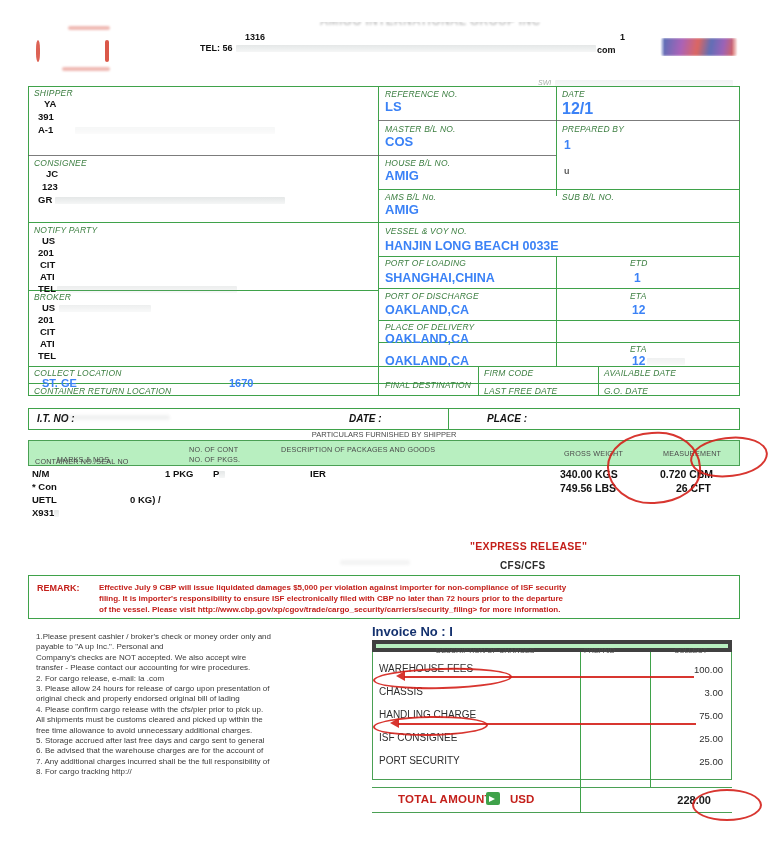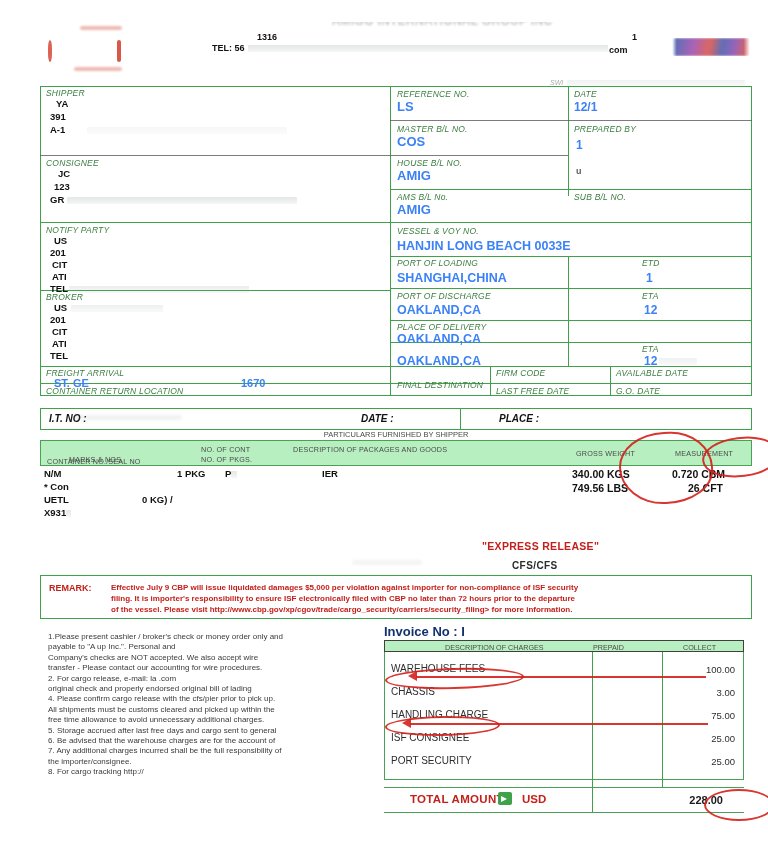--- a/index.html
+++ b/index.html
@@ -1,19 +1,19 @@
 <!DOCTYPE html>
 <html><head>
 <meta charset="utf-8">
 <style>
   html,body{margin:0;padding:0;background:#ffffff;}
   body{width:768px;height:853px;position:relative;overflow:hidden;
        font-family:"Liberation Sans", sans-serif;color:#1a1a1a;}
 
-  .page{position:absolute;left:12px;top:0;width:747px;height:853px;background:#fff;}
+  .page{position:absolute;left:0;top:0;width:747px;height:853px;background:#fff;}
 
   
   .abs{position:absolute;}
   .lbl{font-style:italic;font-size:8.5px;color:#3a7d3f;letter-spacing:.2px;white-space:nowrap;}
   .val{font-weight:bold;font-size:11.5px;color:#3b82f6;white-space:nowrap;}
   .valsm{font-weight:bold;font-size:9.5px;color:#111;white-space:nowrap;}
   .redact{background:linear-gradient(to bottom,rgba(140,150,150,.30),rgba(140,150,150,.12));
           border-radius:1px;display:inline-block;height:7px;vertical-align:middle;
           filter:blur(.6px);opacity:.75;}
 
@@ -62,21 +62,21 @@
   #remark-label{position:absolute;left:8px;top:7px;font-weight:bold;font-size:9px;color:#c4201b;}
   #remark-text{position:absolute;left:70px;top:6px;width:632px;font-weight:bold;font-size:8px;
       color:#c4201b;line-height:11px;}
 
   
   #terms{left:36px;top:632px;width:326px;font-size:8px;color:#3a3a3a;line-height:10.4px;}
   #terms div{white-space:nowrap;}
 
   
   #invoice-no{left:372px;top:624px;font-weight:bold;font-size:13px;color:#14316e;}
-  #charges-head{left:372px;top:640px;width:360px;height:12px;background:#b8efc0;border:1px solid #404040;box-sizing:border-box;}
+  #charges-head{left:372px;top:640px;width:360px;height:12px;background:#b8efc0;border:4px solid #404040;box-sizing:border-box;}
   .ch{position:absolute;font-size:7.2px;color:#4a4a4a;top:2px;white-space:nowrap;}
   #charges-body{left:372px;top:652px;width:360px;height:128px;border-left:1px solid #4aa054;
       border-right:1px solid #4aa054;border-bottom:1px solid #4aa054;box-sizing:border-box;}
   .row-desc{position:absolute;left:6px;font-size:10px;color:#2e2e2e;white-space:nowrap;}
   .row-amt{position:absolute;right:8px;font-size:9.5px;color:#2e2e2e;}
   #total-line{left:372px;top:787px;width:360px;height:1px;background:#4aa054;}
   #total-line2{left:372px;top:812px;width:360px;height:1px;background:#4aa054;}
   #total-label{left:398px;top:793px;font-weight:bold;font-size:11.5px;color:#c4201b;letter-spacing:.3px;}
   #total-cur{left:510px;top:793px;font-weight:bold;font-size:11.5px;color:#c4201b;}
   #total-icon{left:486px;top:792px;width:14px;height:13px;background:#3fa24a;border-radius:2px;}
@@ -187,21 +187,21 @@
     <span>US</span><span class="redact" style="width:92px;margin-left:4px;opacity:.5;"></span>
   </div>
   <div class="abs valsm" style="left:38px;top:314px;">201</div>
   <div class="abs valsm" style="left:40px;top:326px;">CIT</div>
   <div class="abs valsm" style="left:40px;top:338px;">ATI</div>
   <div class="abs valsm" style="left:38px;top:350px;">TEL</div>
 
   <div class="abs lbl" style="left:385px;top:89px;">REFERENCE NO.</div>
   <div class="abs val" style="left:385px;top:99px;font-size:13px;">LS</div>
   <div class="abs lbl" style="left:562px;top:89px;">DATE</div>
-  <div class="abs val" style="left:562px;top:100px;font-size:12px;">12/1</div>
+  <div class="abs val" style="left:562px;top:100px;font-size:16px;">12/1</div>
 
   <div class="abs lbl" style="left:385px;top:124px;">MASTER B/L NO.</div>
   <div class="abs val" style="left:385px;top:134px;font-size:13px;">COS</div>
   <div class="abs lbl" style="left:562px;top:124px;">PREPARED BY</div>
   <div class="abs val" style="left:564px;top:138px;font-size:12px;">1</div>
 
   <div class="abs lbl" style="left:385px;top:158px;">HOUSE B/L NO.</div>
   <div class="abs val" style="left:385px;top:168px;font-size:13px;">AMIG</div>
   <div class="abs valsm" style="left:564px;top:166px;font-size:9px;opacity:.7;">u</div>
 
@@ -225,21 +225,21 @@
   <div class="abs lbl" style="left:385px;top:322px;">PLACE OF DELIVERY</div>
   <div class="abs val" style="left:385px;top:332px;font-size:12.5px;">OAKLAND,CA</div>
 
   <div class="abs lbl" style="left:385px;top:344px;margin-top:36px;">FINAL DESTINATION</div>
   <div class="abs val" style="left:385px;top:354px;font-size:12.5px;">OAKLAND,CA</div>
   <div class="abs lbl" style="left:630px;top:344px;">ETA</div>
   <div class="abs val" style="left:632px;top:354px;font-size:12px;">
     <span>12</span><span class="redact" style="width:38px;margin-left:2px;opacity:.45;"></span>
   </div>
 
-  <div class="abs lbl" style="left:34px;top:368px;">FREIGHT ARRIVAL</div>
+  <div class="abs lbl" style="left:34px;top:368px;">COLLECT LOCATION</div>
   <div class="abs val" style="left:42px;top:377px;font-size:11px;">ST. GE</div>
   <div class="abs val" style="left:229px;top:377px;font-size:11px;">1670</div>
   <div class="abs lbl" style="left:34px;top:386px;">CONTAINER RETURN  LOCATION</div>
 
   <div class="abs lbl" style="left:484px;top:368px;">FIRM CODE</div>
   <div class="abs lbl" style="left:604px;top:368px;">AVAILABLE DATE</div>
   <div class="abs lbl" style="left:484px;top:386px;">LAST FREE DATE</div>
   <div class="abs lbl" style="left:604px;top:386px;">G.O. DATE</div>
 
   <div class="abs" id="it-bar">
@@ -292,28 +292,28 @@
       <div>of the vessel. Please visit http://www.cbp.gov/xp/cgov/trade/cargo_security/carriers/security_filing&gt; for more information.</div>
     </div>
   </div>
 
   <div class="abs" id="terms">
     <div>1.Please present cashier / broker's check or money order only and</div>
     <div>payable to "A                                     up Inc.".  Personal and</div>
     <div>Company's checks are NOT accepted. We also accept wire</div>
     <div>transfer - Please contact our accounting for wire procedures.</div>
     <div>2. For cargo release, e-mail: la                                   .com</div>
+    <div>3. Please allow 24 hours for release of cargo upon presentation of</div>
     <div>original check and properly endorsed original bill of lading</div>
     <div>4. Please confirm cargo release with the cfs/pier prior to pick up.</div>
     <div>All shipments must be customs cleared and picked up within the</div>
     <div>free time allowance to avoid unnecessary additional charges.</div>
     <div>5. Storage accrued after last free days and cargo sent to general</div>
     <div>6. Be advised that the warehouse charges are for the account of</div>
     <div>7. Any additional charges incurred shall be the full responsibility of</div>
-    <div>the importer/consignee.</div>
     <div>8. For cargo tracking  http://</div>
   </div>
 
   <div class="abs" id="invoice-no">
     <span>Invoice No :</span>
     <span>I</span>
   </div>
 
   <div class="abs" id="charges-head">
     <span class="ch" style="left:60px;">DESCRIPTION OF CHARGES</span>

